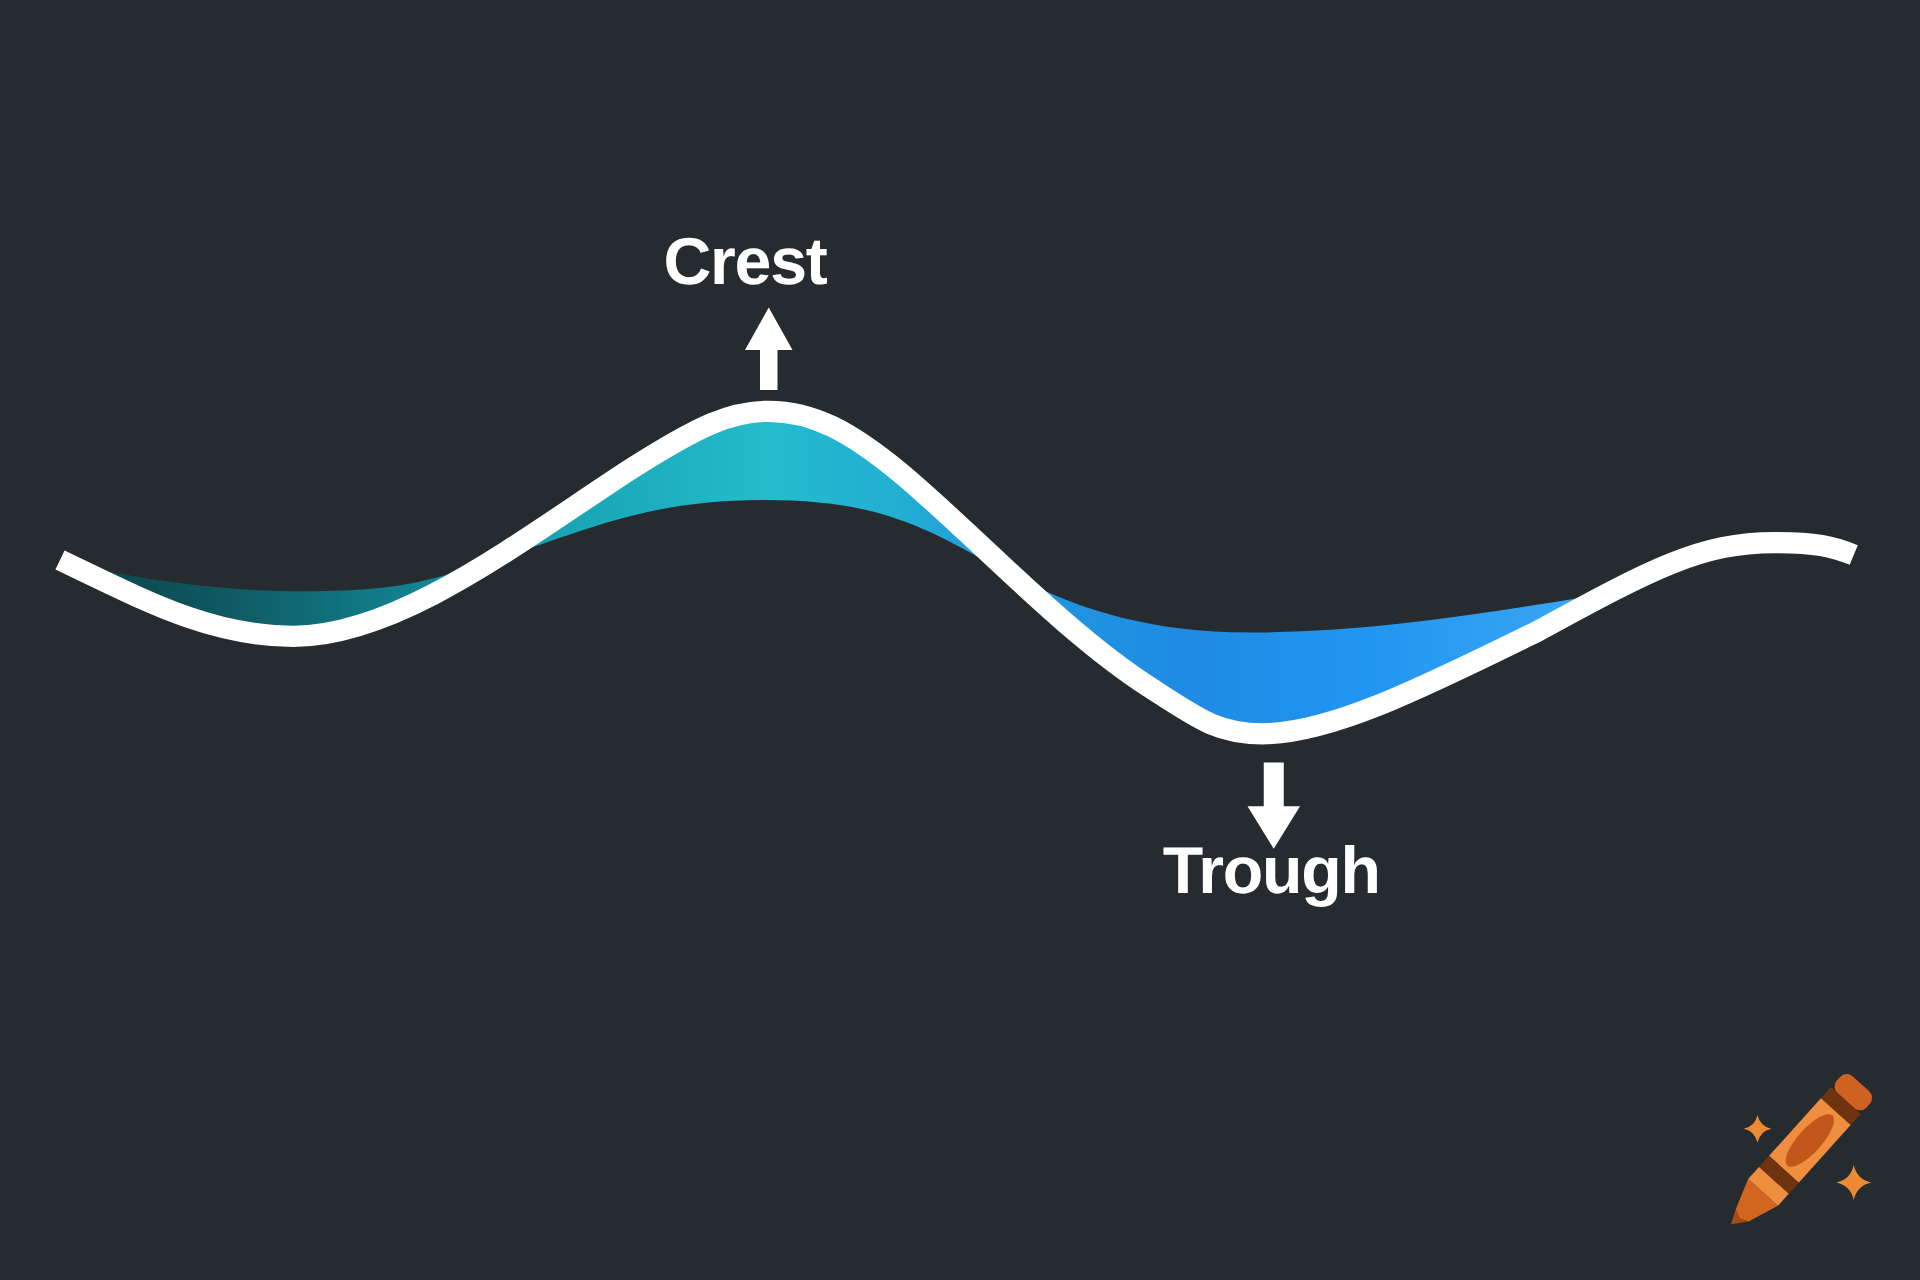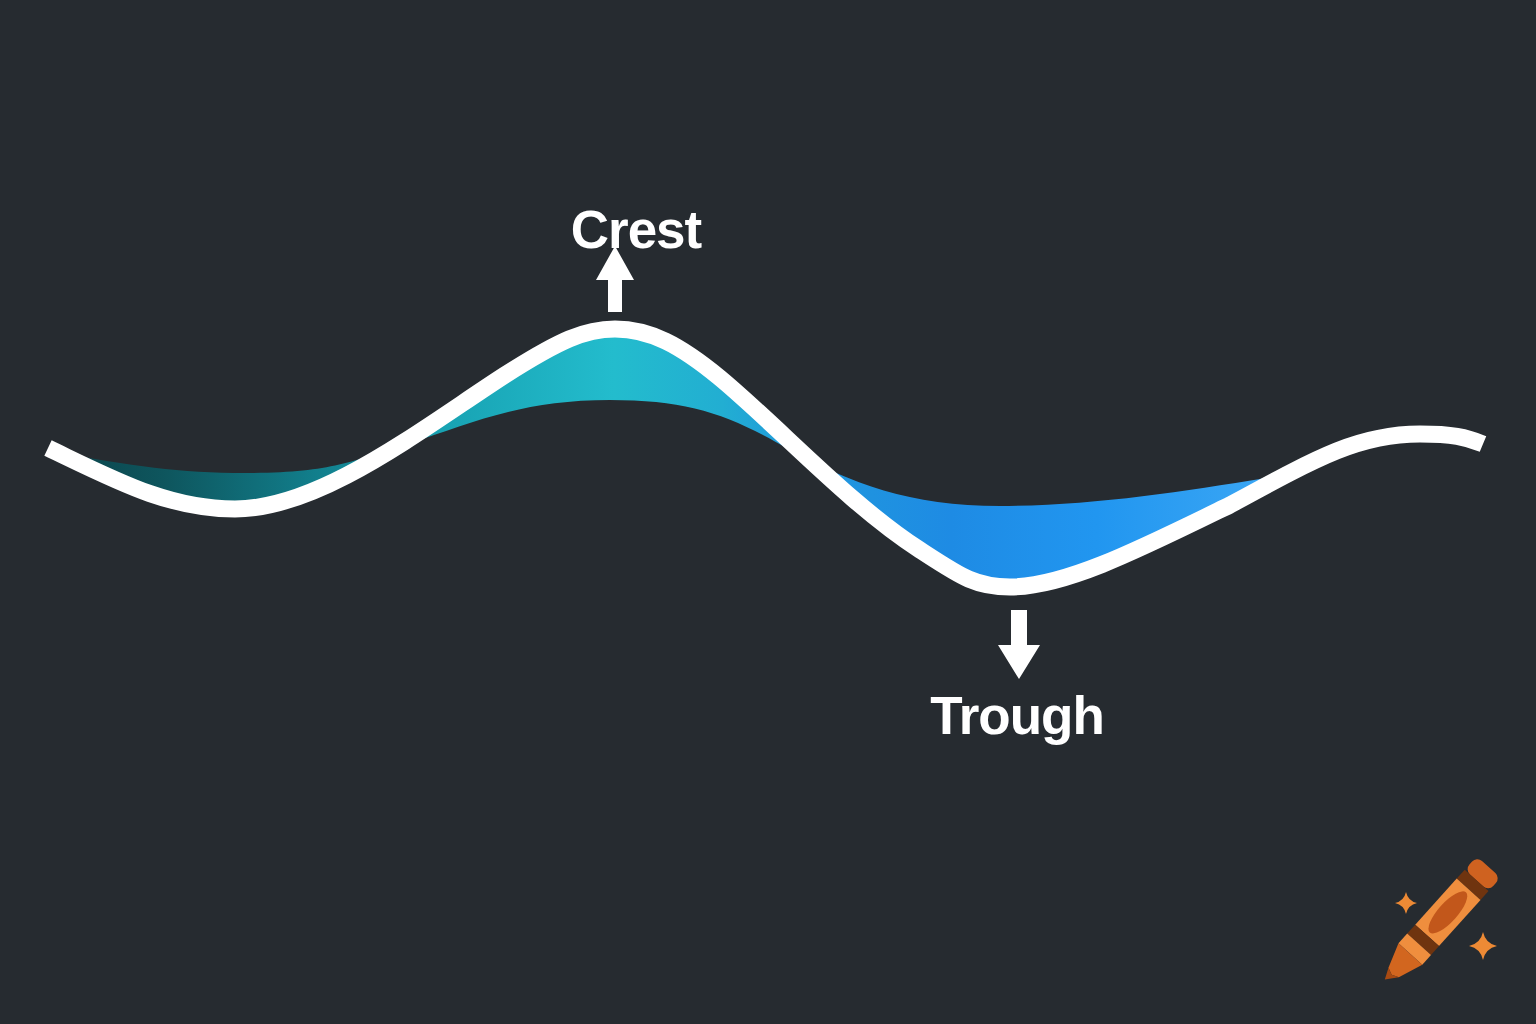--- a/index.html
+++ b/index.html
@@ -29,22 +29,22 @@
     position: absolute;
     transform: translateX(-50%);
     color: #ffffff;
     font-weight: 700;
     font-size: 53px;
     line-height: 1;
     letter-spacing: -1px;
     white-space: nowrap;
     user-select: none;
   }
-  .crest-label  { left: 636px;  top: 183px; margin-top: 20px; }
-  .trough-label { left: 1017px; top: 689px; }
+  .crest-label  { left: 596px;  top: 183px; }
+  .trough-label { left: 1017px; top: 670px; }
 </style>
 </head>
 <body>
 
 <div class="stage">
 
   <svg class="wave-svg" viewBox="0 0 1536 1024" aria-hidden="true">
     <defs>
       <linearGradient id="waveGrad" gradientUnits="userSpaceOnUse" x1="58" y1="0" x2="1266" y2="0">
         <stop offset="0%" stop-color="#0b434a"></stop>

